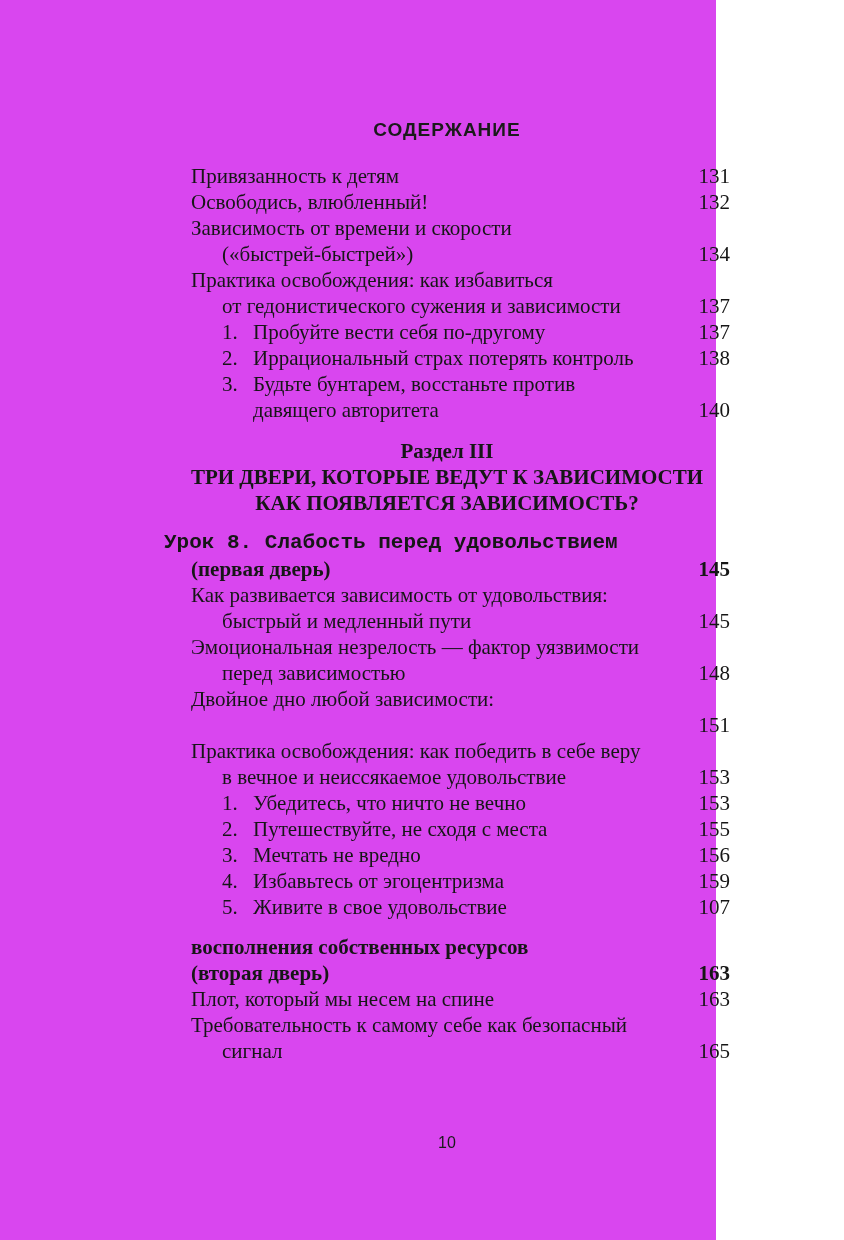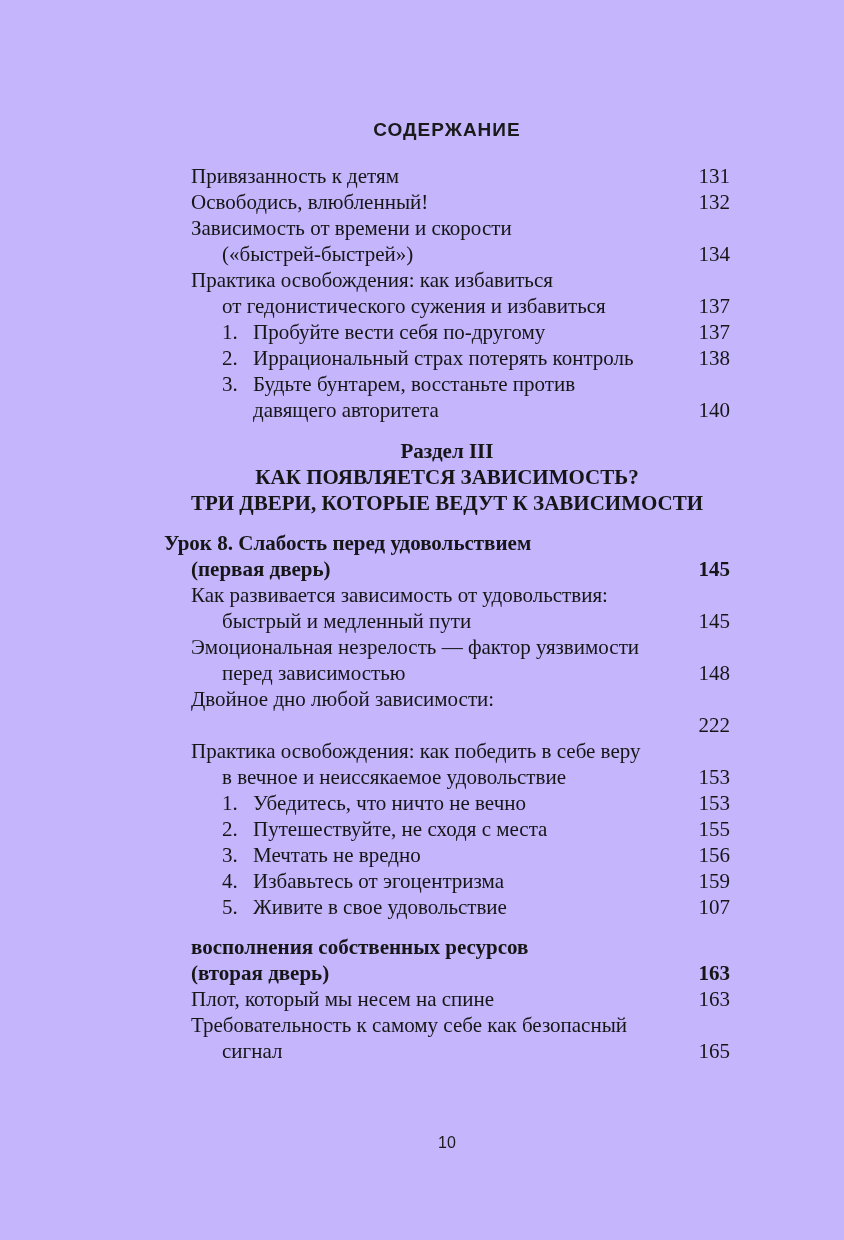--- a/index.html
+++ b/index.html
@@ -3,21 +3,21 @@
 <meta charset="utf-8">
 <style>
   html, body { margin:0; padding:0; }
   body {
     width:844px; height:1240px;
     background:#ffffff;
     font-family:"Liberation Serif", serif;
     color:#161616;
     overflow:hidden;
   }
-  .page { position:relative; width:844px; height:1240px; background:#c4b5fd; }
+  .page { position:relative; width:716px; height:1240px; background:#d946ef; }
   .content { position:absolute; left:164px; top:117px; width:566px; }
 
   .doc-header {
     text-align:center;
     font-family:"Liberation Sans", sans-serif;
     font-weight:bold;
     font-size:19px;
     letter-spacing:1px;
     line-height:26px;
     color:#1a1a1a;
@@ -29,21 +29,21 @@
   .entries.gap { margin-top:14px; }
 
   .row {
     display:flex;
     height:26px; line-height:26px;
     font-size:21px;
     white-space:nowrap;
     align-items:center;
   }
   .row.bold { font-weight:bold; }
-  .ind0 { padding-left:0; }
+  .ind0 { padding-left:0;font-family:Liberation Mono, monospace; }
   .ind1 { padding-left:27px; }
   .ind2 { padding-left:58px; }
   .ind3 { padding-left:89px;gap:20px; }
 
   .num { flex:none; width:31px; }
   .txt { flex:none; }
 
   .leader {
     flex:1 1 auto;
     min-width:0;
@@ -97,21 +97,21 @@
           </div>
           <div class="row ind2">
             <span class="txt">(«быстрей-быстрей»)</span>
             <span class="leader"></span>
             <span class="pg">134</span>
           </div>
           <div class="row ind1">
             <span class="txt">Практика освобождения: как избавиться</span>
           </div>
           <div class="row ind2">
-            <span class="txt">от гедонистического сужения и избавиться</span>
+            <span class="txt">от гедонистического сужения и зависимости</span>
             <span class="leader"></span>
             <span class="pg">137</span>
           </div>
           <div class="row ind2">
             <span class="num">1.</span>
             <span class="txt">Пробуйте вести себя по-другому</span>
             <span class="leader"></span>
             <span class="pg">137</span>
           </div>
           <div class="row ind2">
@@ -125,22 +125,22 @@
             <span class="txt">Будьте бунтарем, восстаньте против</span>
           </div>
           <div class="row ind3">
             <span class="txt">давящего авторитета</span>
             <span class="leader"></span>
             <span class="pg">140</span>
           </div>
         </div>
         <div class="section-heading">
           <div>Раздел III</div>
+          <div>ТРИ ДВЕРИ, КОТОРЫЕ ВЕДУТ К ЗАВИСИМОСТИ</div>
           <div>КАК ПОЯВЛЯЕТСЯ ЗАВИСИМОСТЬ?</div>
-          <div>ТРИ ДВЕРИ, КОТОРЫЕ ВЕДУТ К ЗАВИСИМОСТИ</div>
         </div>
         <div class="entries gap">
           <div class="row ind0 bold">
             <span class="txt">Урок 8. Слабость перед удовольствием</span>
           </div>
           <div class="row ind1 bold">
             <span class="txt">(первая дверь)</span>
             <span class="leader"></span>
             <span class="pg">145</span>
           </div>
@@ -158,21 +158,21 @@
           <div class="row ind2">
             <span class="txt">перед зависимостью</span>
             <span class="leader"></span>
             <span class="pg">148</span>
           </div>
           <div class="row ind1">
             <span class="txt">Двойное дно любой зависимости:</span>
           </div>
           <div class="row ind2">
             <span class="leader"></span>
-            <span class="pg">222</span>
+            <span class="pg">151</span>
           </div>
           <div class="row ind1">
             <span class="txt">Практика освобождения: как победить в себе веру</span>
           </div>
           <div class="row ind2">
             <span class="txt">в вечное и неиссякаемое удовольствие</span>
             <span class="leader"></span>
             <span class="pg">153</span>
           </div>
           <div class="row ind2">

